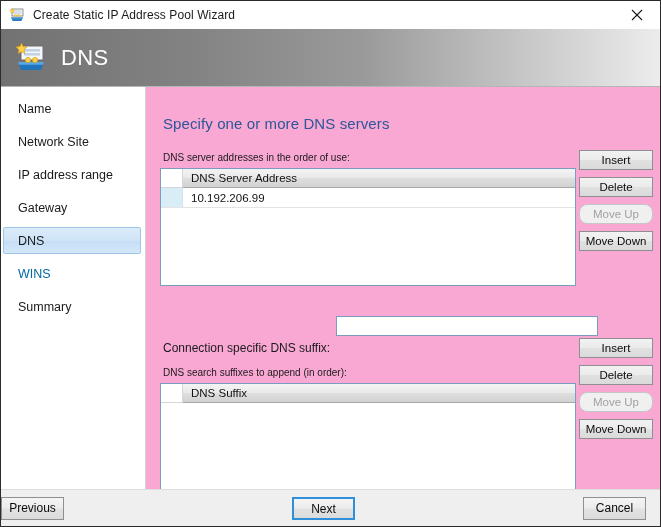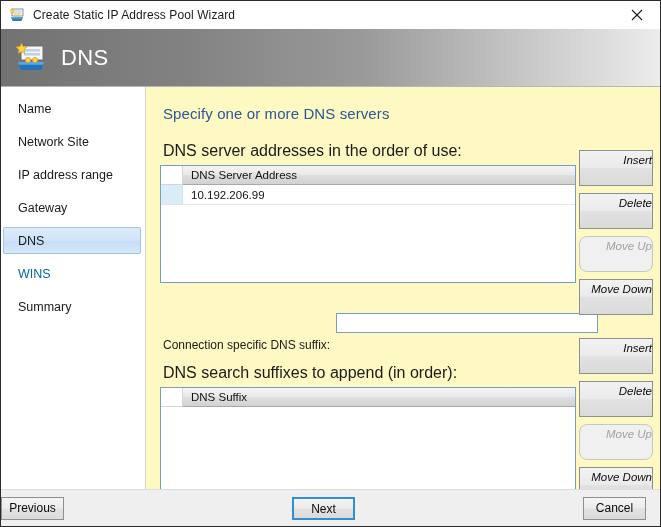--- a/index.html
+++ b/index.html
@@ -121,35 +121,35 @@
     background: linear-gradient(to bottom, #dcecfb 0%, #cfe4f7 50%, #c5ddf4 51%, #d4e8fa 100%);
     border: 1px solid #9ec5e8;
   }
   .nav-item.disabled {
     color: #0369a1;
   }
 
   
   #content {
     flex: 1 1 auto;
-    background: #fef9c3;
-    position: relative;
-    padding: 14px 12px 0 14px;
+    background: #f9a8d4;
+    position: relative;
+    padding: 24px 12px 0 14px;
     box-sizing: border-box;
     overflow: hidden;
   }
   #page-heading {
     font-size: 15px;
     color: #2b5797;
     margin: 4px 0 20px 3px;
     font-weight: normal;
     letter-spacing: 0.1px;
   }
   .field-label {
-    font-size: 16px;
+    font-size: 10px;
     color: #1a1a1a;
     margin: 0 0 5px 3px;
     display: block;
   }
 
   
   .grid-box {
     background: #ffffff;
     border: 1px solid #7a9cbf;
     box-sizing: border-box;
@@ -212,31 +212,30 @@
 
   
   .side-buttons {
     position: absolute;
     width: 74px;
     display: flex;
     flex-direction: column;
     gap: 7px;
   }
   .win-button {
-    height: 36px;
+    height: 20px;
     line-height: 18px;
-    text-align: right;
+    text-align: center;
     font-size: 11.5px;
     color: #0b0b0b;
     background: linear-gradient(to bottom, #f2f2f2 0%, #ebebeb 48%, #e1e1e1 52%, #dadada 100%);
     border: 1px solid #8f8f8f;
     box-sizing: border-box;
     cursor: default;
     user-select: none;
-    font-style: italic;
   }
   .win-button.disabled {
     color: #a2a2a2;
     background: #f0f0f0;
     border-color: #c6c6c6;
     border-radius: 8px;
   }
 
   
   #suffix-row {

